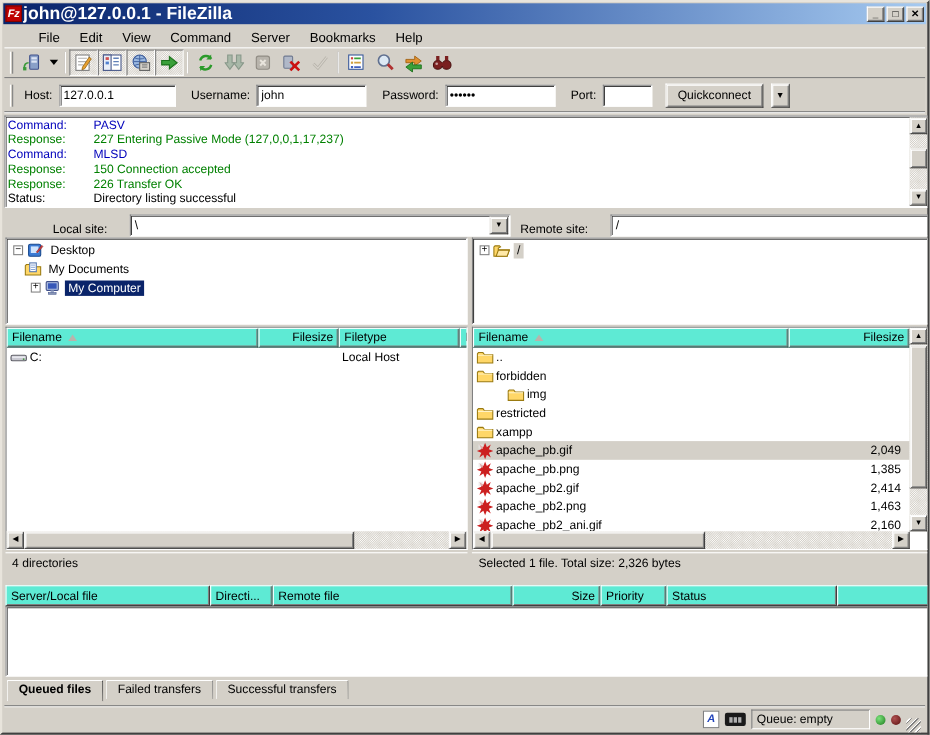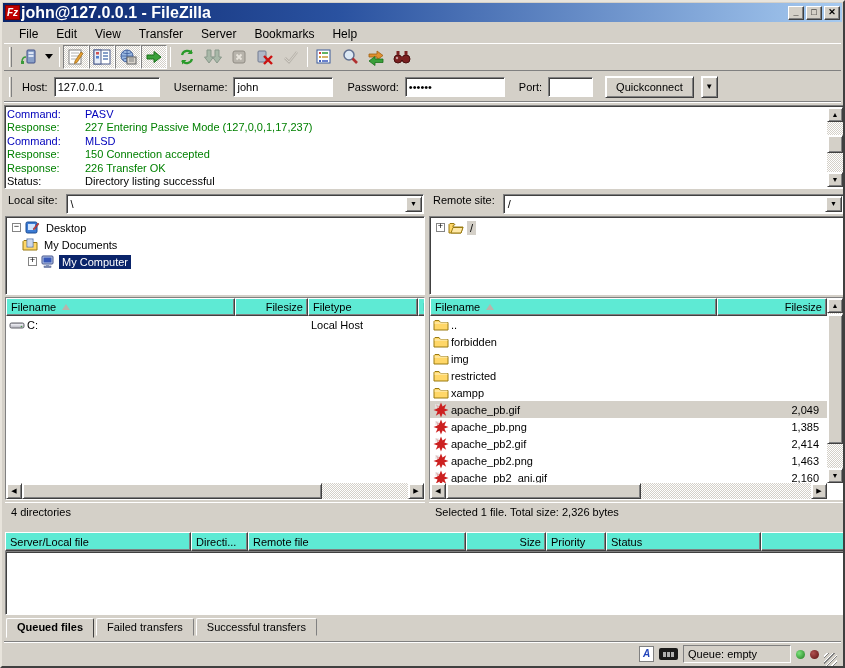--- a/index.html
+++ b/index.html
@@ -27,21 +27,21 @@
     white-space:nowrap; overflow:hidden; }
   .win-btn{
     width:16px; height:14px; background:#d4d0c8; margin-left:1px;
     border:1px solid; border-color:#fff #404040 #404040 #fff;
     box-shadow:inset -1px -1px 0 #808080;
     font-size:9px; line-height:11px; text-align:center; font-weight:bold;
   }
 
   
   .menubar{
-    position:absolute; left:2px; top:22px; right:2px; height:19px;
+    position:absolute; left:18px; top:22px; right:2px; height:19px;
     display:flex; align-items:center; padding-left:6px;
   }
   .menu-item{ padding:2px 9px; font-size:12px; }
 
   
   .toolbar{
     position:absolute; left:2px; top:41px; right:2px; height:28px;
     border-top:1px solid #fff; border-bottom:1px solid #808080;
     display:flex; align-items:center; padding-left:4px;
   }
@@ -108,21 +108,21 @@
     box-shadow:inset 1px 1px 0 #fff, inset -1px -1px 0 #808080;
     font-size:7px; text-align:center; line-height:13px; color:#000;
   }
   .sb-thumb{
     position:absolute; background:#d4d0c8;
     border:1px solid; border-color:#fff #404040 #404040 #fff;
     box-shadow:inset 1px 1px 0 #fff, inset -1px -1px 0 #808080;
   }
 
   
-  .site-row{ position:absolute; height:21px; display:flex; align-items:flex-start; gap:8px; }
+  .site-row{ position:absolute; height:21px; display:flex; align-items:flex-end; gap:20px;margin-left:40px; }
   .combo{ flex:1; height:20px; display:flex; background:#fff;
     border:1px solid; border-color:#808080 #fff #fff #808080;
     box-shadow:inset 1px 1px 0 #404040; align-items:center; }
   .combo-value{ flex:1; padding-left:4px; }
   .combo-arrow{ width:17px; height:16px; margin:1px; background:#d4d0c8;
     border:1px solid; border-color:#fff #404040 #404040 #fff;
     box-shadow:inset 1px 1px 0 #fff, inset -1px -1px 0 #808080;
     font-size:7px; line-height:14px; text-align:center; }
 
   
@@ -243,21 +243,21 @@
     <span class="title-text">john@127.0.0.1 - FileZilla</span>
     <span class="win-btn">_</span>
     <span class="win-btn">□</span>
     <span class="win-btn">✕</span>
   </div>
 
   <div class="menubar">
     <span class="menu-item">File</span>
     <span class="menu-item">Edit</span>
     <span class="menu-item">View</span>
-    <span class="menu-item">Transfer</span>
+    <span class="menu-item">Command</span>
     <span class="menu-item">Server</span>
     <span class="menu-item">Bookmarks</span>
     <span class="menu-item">Help</span>
   </div>
 
   <div class="toolbar">
     <div class="grip"></div>
     <div class="tbtn">
       <svg width="18" height="18" viewBox="0 0 18 18">
         <rect x="7" y="2" width="8" height="13" rx="1" fill="#8aa0c8" stroke="#40508a"></rect>
@@ -513,21 +513,21 @@
         <div class="lcell">
             <svg width="16" height="16">
               <use href="#sym-folder"></use>
             </svg>
             <span>forbidden</span>
           </div>
         <div class="lcell right">
             <span></span>
           </div>
       </div>
-      <div class="lrow" style="grid-template-columns:287px 1fr;">
+      <div class="lrow" style="grid-template-columns:287px 1fr;padding-left:28px;">
         <div class="lcell">
             <svg width="16" height="16">
               <use href="#sym-folder"></use>
             </svg>
             <span>img</span>
           </div>
         <div class="lcell right">
             <span></span>
           </div>
       </div>

